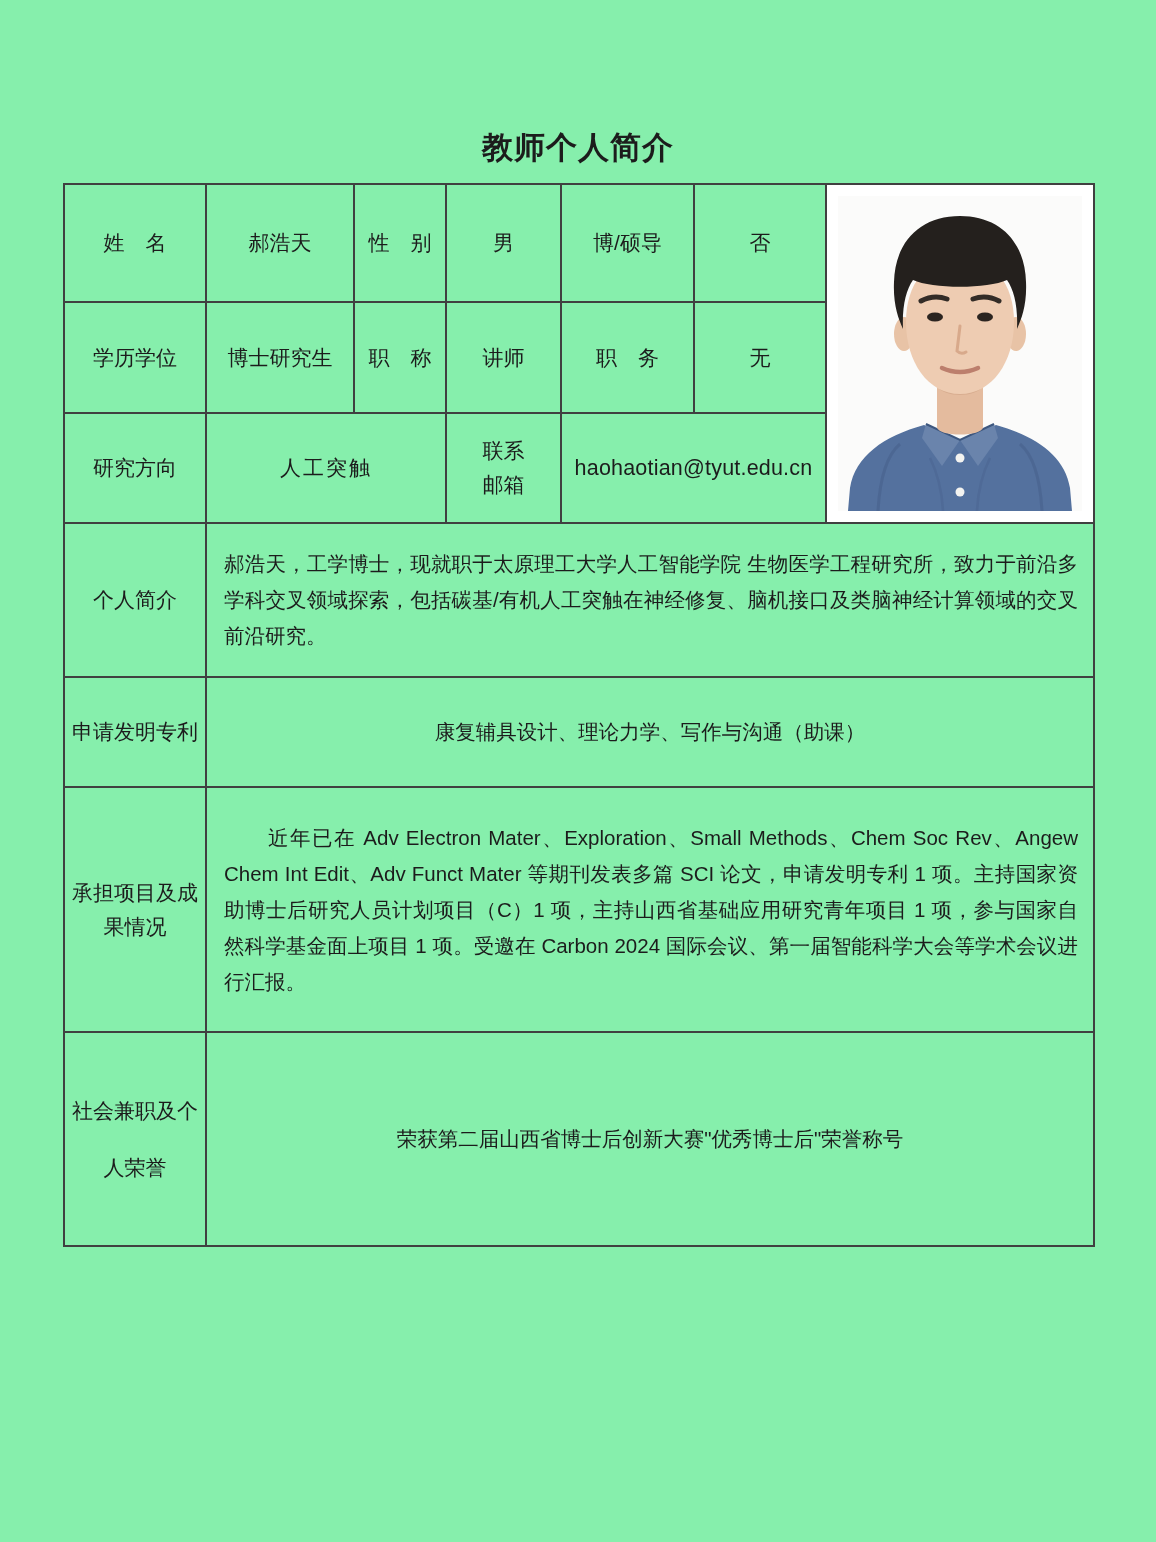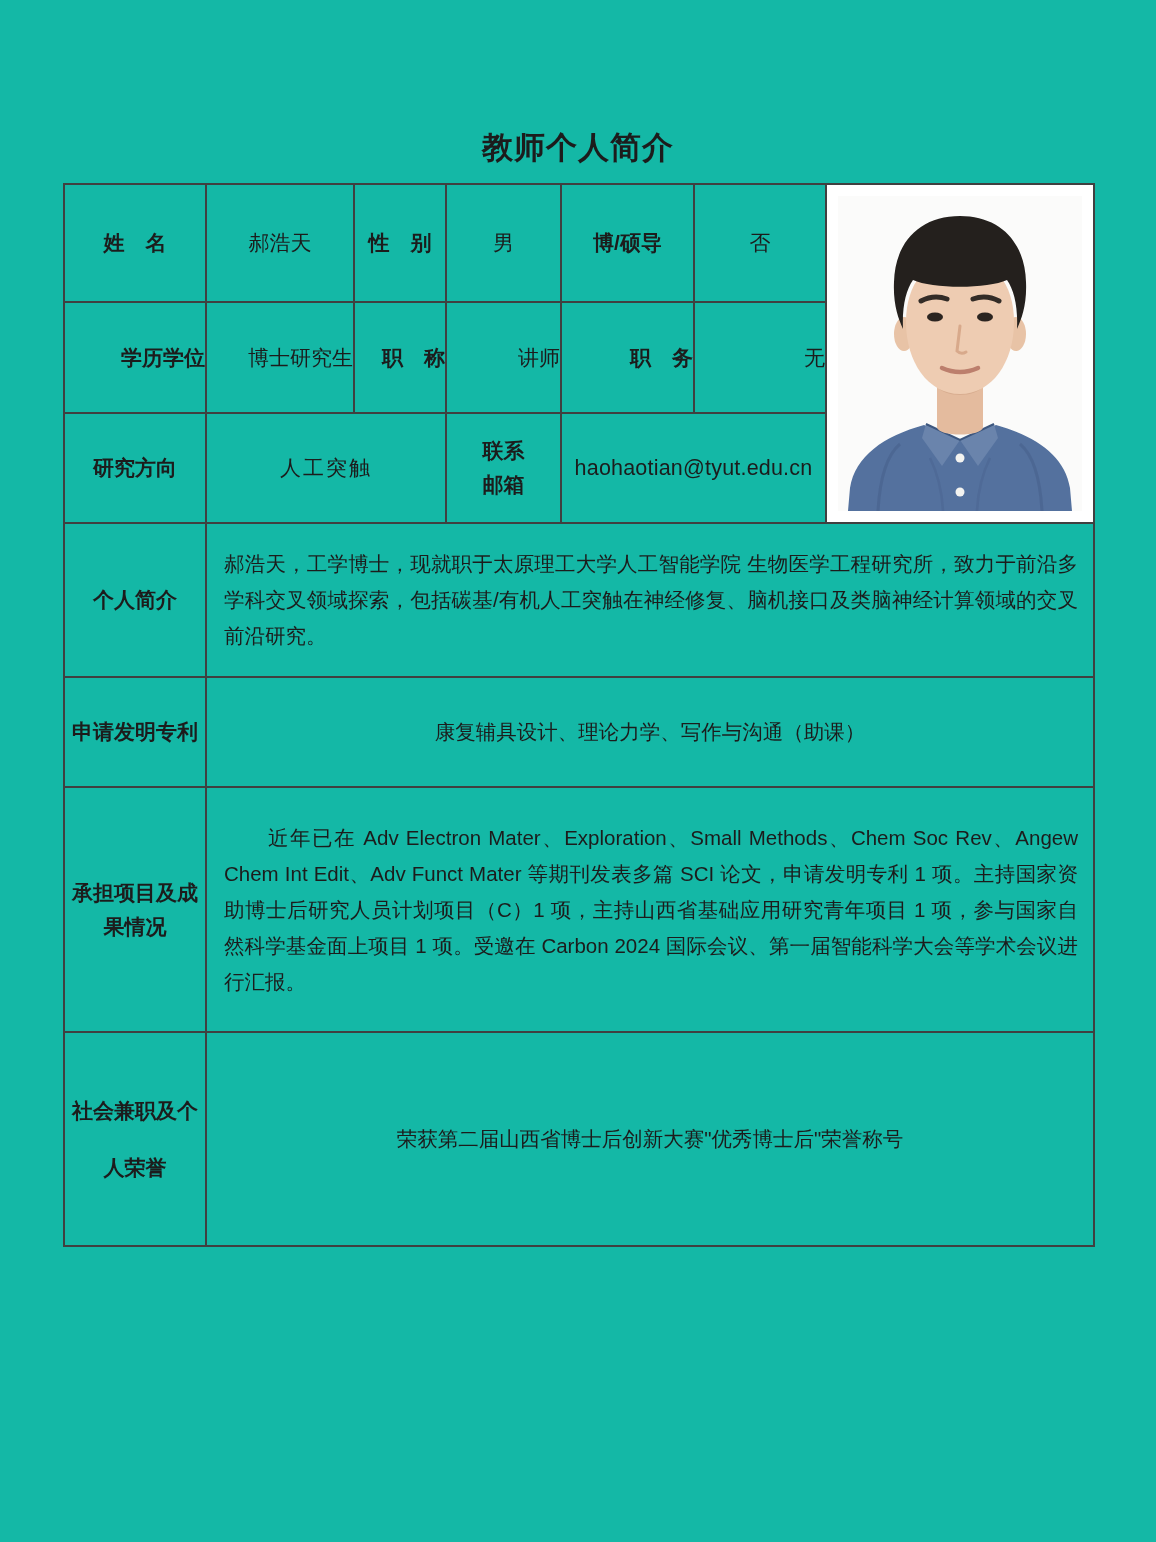--- a/index.html
+++ b/index.html
@@ -8,21 +8,21 @@
     background: #ffffff;
     width: 1156px;
     height: 1542px;
     font-family: "Liberation Sans", "DejaVu Sans", sans-serif;
     color: #1c1c1c;
   }
   .page {
     position: relative;
     width: 1156px;
     height: 1542px;
-    background: #14b8a6;
+    background: #86efac;
     overflow: hidden;
   }
   .page-title {
     padding-top: 126px;
     text-align: center;
     font-size: 31px;
     font-weight: bold;
     letter-spacing: 1px;
     line-height: 1.4;
   }
@@ -32,21 +32,21 @@
     width: 1030px;
     margin: 14px 0 0 63px;
   }
   table.profile td {
     border: 2px solid #404040;
     vertical-align: middle;
     padding: 0;
     overflow: hidden;
   }
   .lbl {
-    font-weight: bold;
+    font-weight: normal;
     font-size: 21px;
     text-align: center;
     line-height: 1.62;
     padding: 0 15px;
   }
   .lbl-wide {
     line-height: 2.75;
   }
   .val {
     font-size: 21px;
@@ -79,21 +79,21 @@
     vertical-align: middle;
     text-align: center;
     background: #ffffff;
   }
   .portrait {
     display: block;
     margin: 7px auto 7px auto;
   }
   
   tr.r1 td { height: 116px; }
-  tr.r2 td { height: 109px; text-align: right; }
+  tr.r2 td { height: 109px; }
   tr.r3 td { height: 108px; }
   tr.r4 td { height: 152px; }
   tr.r5 td { height: 108px; }
   tr.r6 td { height: 243px; }
   tr.r7 td { height: 212px; }
 </style>
 </head>
 <body>
 
 <div class="page">

